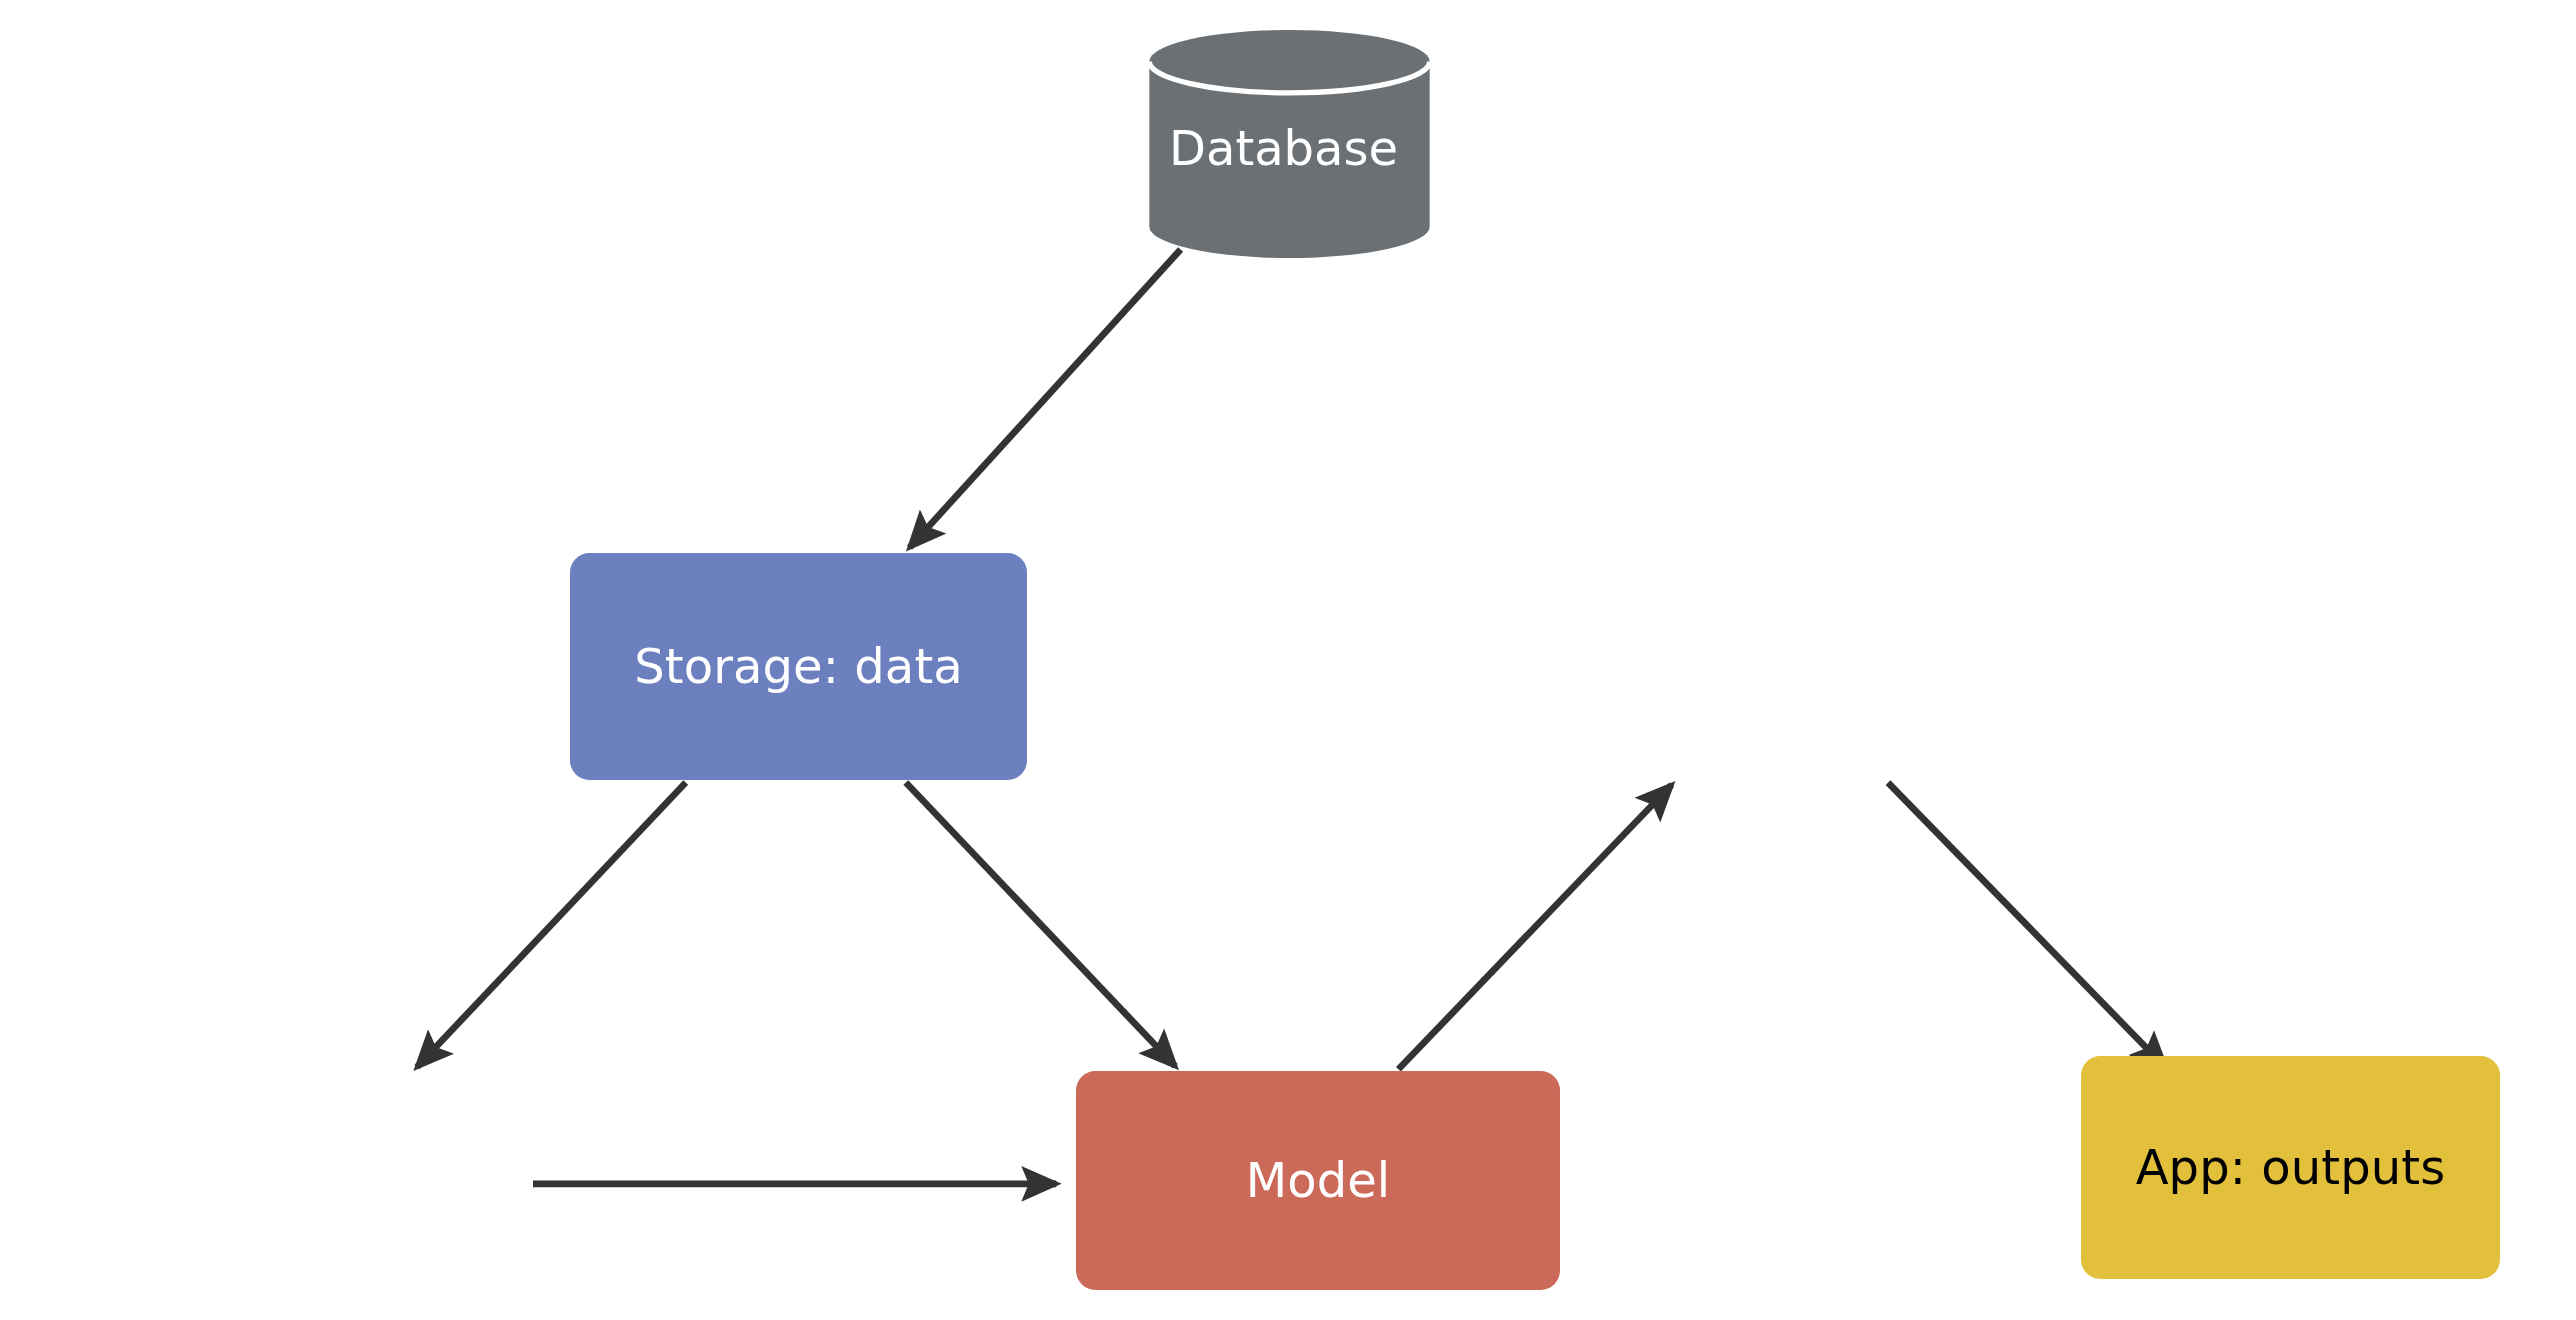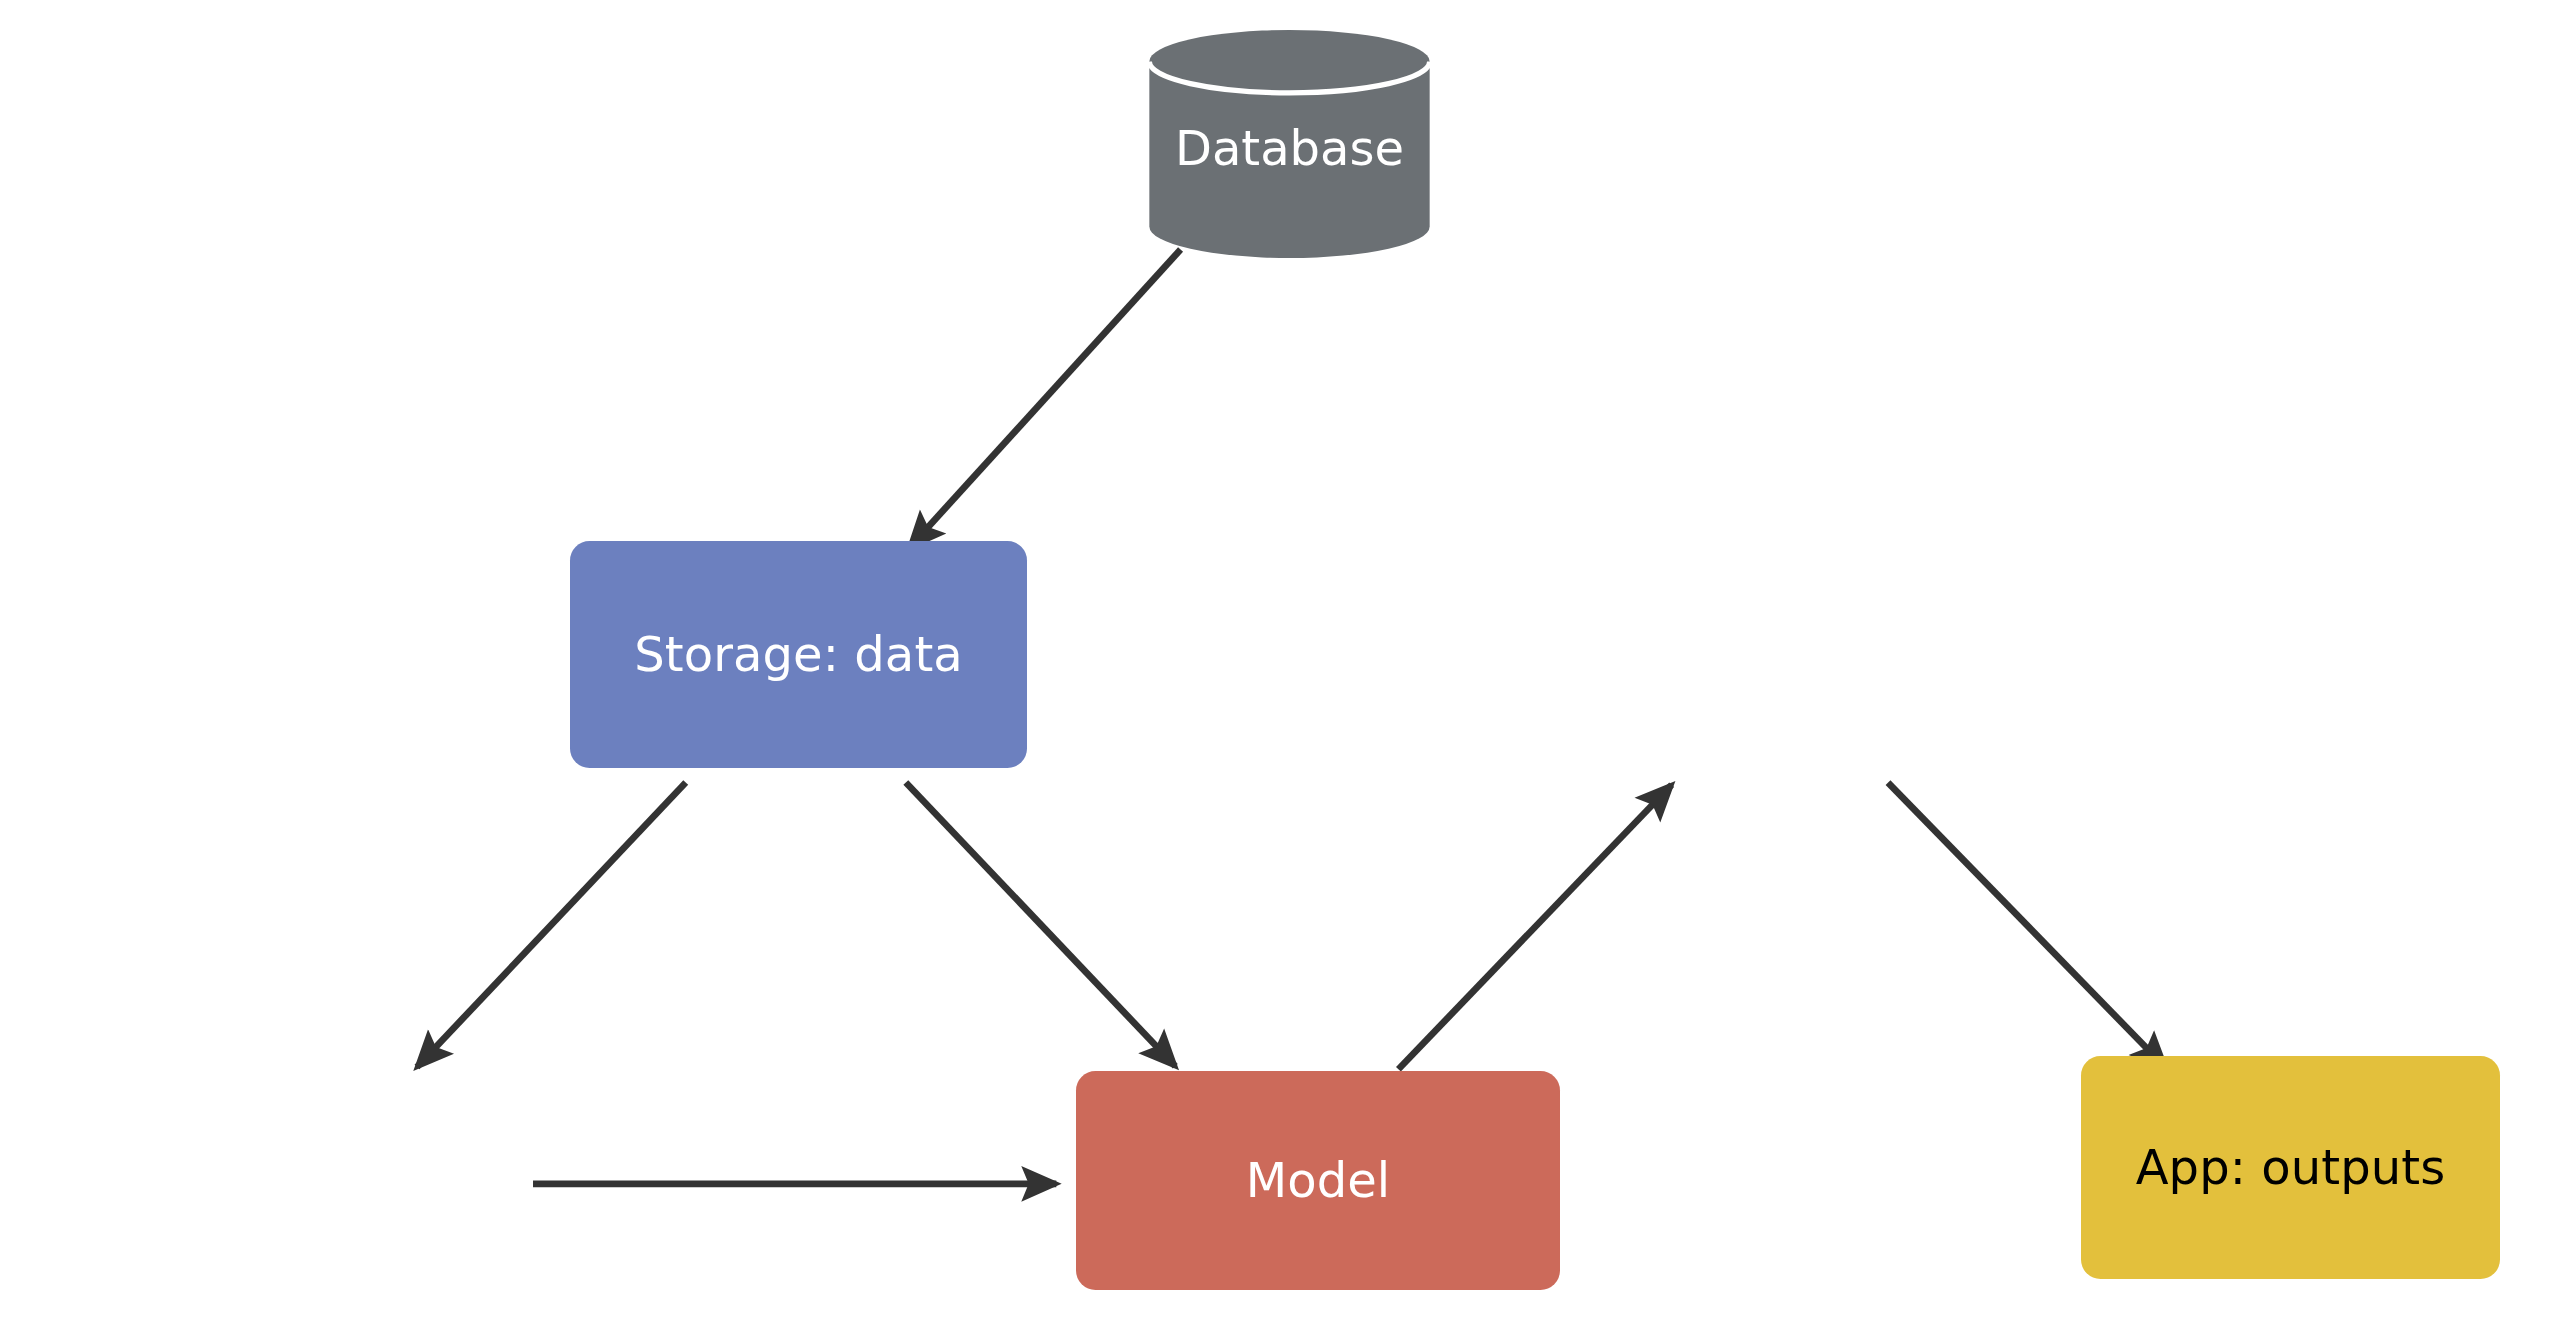--- a/index.html
+++ b/index.html
@@ -46,22 +46,22 @@
     position: absolute;
   }
   .cyl svg {
     position: absolute;
     left: 0;
     top: 0;
   }
   .cyl .cyl-label {
     position: absolute;
     width: 100%;
-    text-align: center;
     white-space: nowrap;
+    padding-left: 20px;
   }
 </style>
 </head>
 <body>
 
 <div id="canvas">
 
   <svg id="edges" viewBox="0 0 3441 1764" width="2576" height="1321" xmlns="http://www.w3.org/2000/svg">
     <defs>
       <marker id="arrowhead" markerWidth="6" markerHeight="6" refX="5.2" refY="3" orient="auto" markerUnits="strokeWidth">
@@ -84,21 +84,21 @@
 
   <div class="cyl" style="left:1149px; top:30px; width:281px; height:228px;">
     <svg width="281" height="228" viewBox="0 0 375 305" xmlns="http://www.w3.org/2000/svg">
       <path d="M0,42 L0,263 A187.5,42 0 0 0 375,263 L375,42 Z" fill="#6b7074"></path>
       <ellipse cx="187.5" cy="42" rx="187.5" ry="42" fill="#6b7074"></ellipse>
       <path d="M0,42 A187.5,42 0 0 0 375,42" fill="none" stroke="#ffffff" stroke-width="7"></path>
     </svg>
     <span class="cyl-label" style="top:90px; color:#ffffff; font-size:48px;">Database</span>
   </div>
 
-  <div class="node node-box" style="left:570px; top:541px; width:457px; height:227px; background:#6c80bf;">
+  <div class="node node-box" style="left:570px; top:553px; width:457px; height:227px; background:#6c80bf;">
     <span class="node-label" style="color:#ffffff; font-size:48px;">Storage: data</span>
   </div>
 
 
 
   <div class="node node-box" style="left:1061px; top:1071px; width:484px; height:219px; background:#cc6a5a;margin-left:15px;">
     <span class="node-label" style="color:#ffffff; font-size:48px;">Model</span>
   </div>
 
   <div class="node node-box" style="left:2081px; top:1056px; width:419px; height:223px; background:#e3c03c;">

